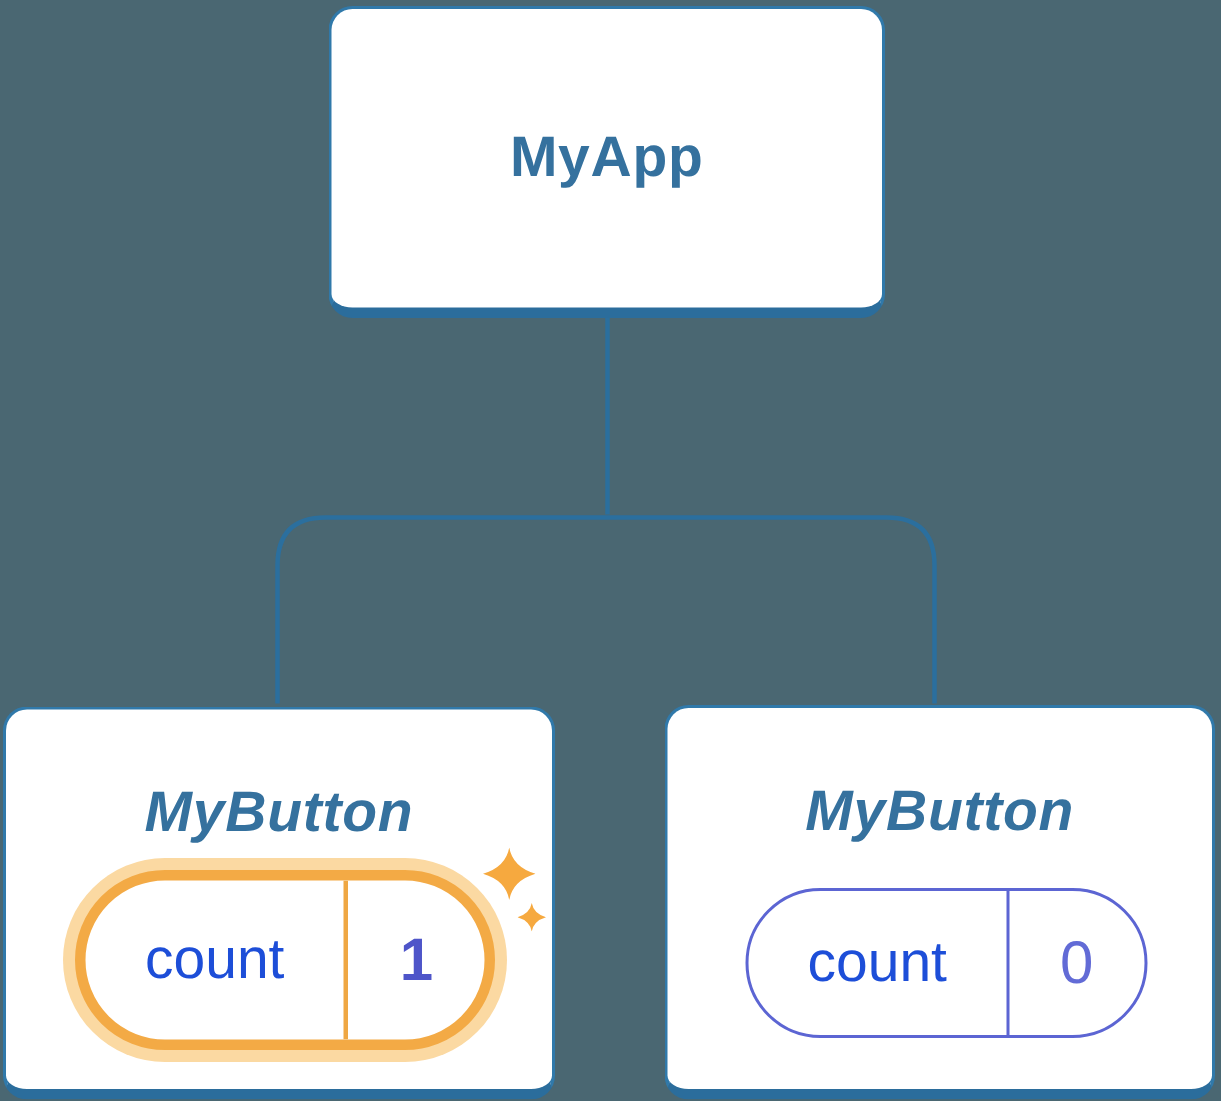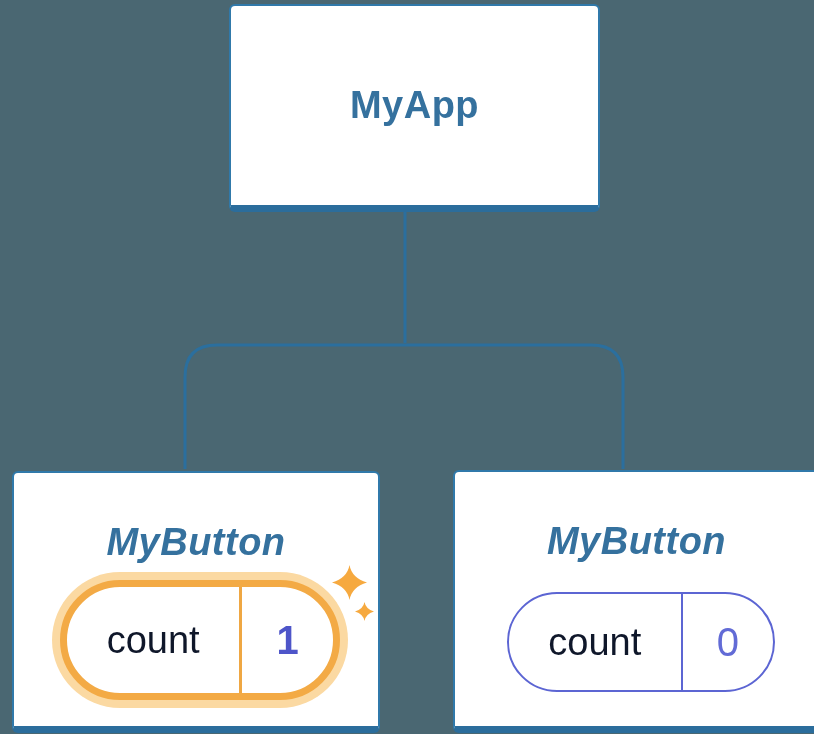--- a/index.html
+++ b/index.html
@@ -18,22 +18,21 @@
     position: absolute;
     left: 0; top: 0;
     width: 814px; height: 734px;
   }
 
   .card {
     position: absolute;
     background: #ffffff;
     border: 2px solid #3079aa;
     border-bottom: 7px solid #2b6d9c;
-    border-radius: 6px;
-    margin-left: 10px;
+    border-radius: 16px;
   }
 
   .card-root {
     left: 219px; top: 4px;
     width: 371px; height: 208px;
     display: flex;
     align-items: center;
     justify-content: center;
   }
 
@@ -77,21 +76,21 @@
     width: 268px; height: 100px;
     border: 2px solid #5c65d3;
   }
 
   .pill-key {
     flex: 1.9;
     display: flex;
     align-items: center;
     justify-content: center;
     font-size: 38px;
-    color: #0f172a;
+    color: #1d4ed8;
   }
 
   .pill-highlighted .pill-key { border-right: 3px solid #efa743; }
   .pill-plain       .pill-key { border-right: 2px solid #5c65d3; }
 
   .pill-value {
     flex: 1;
     display: flex;
     align-items: center;
     justify-content: center;

